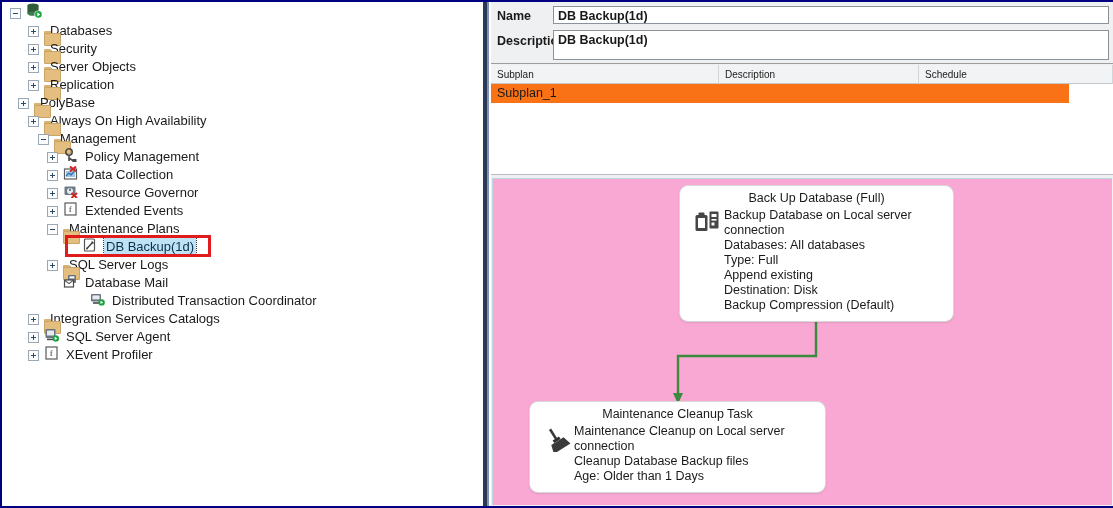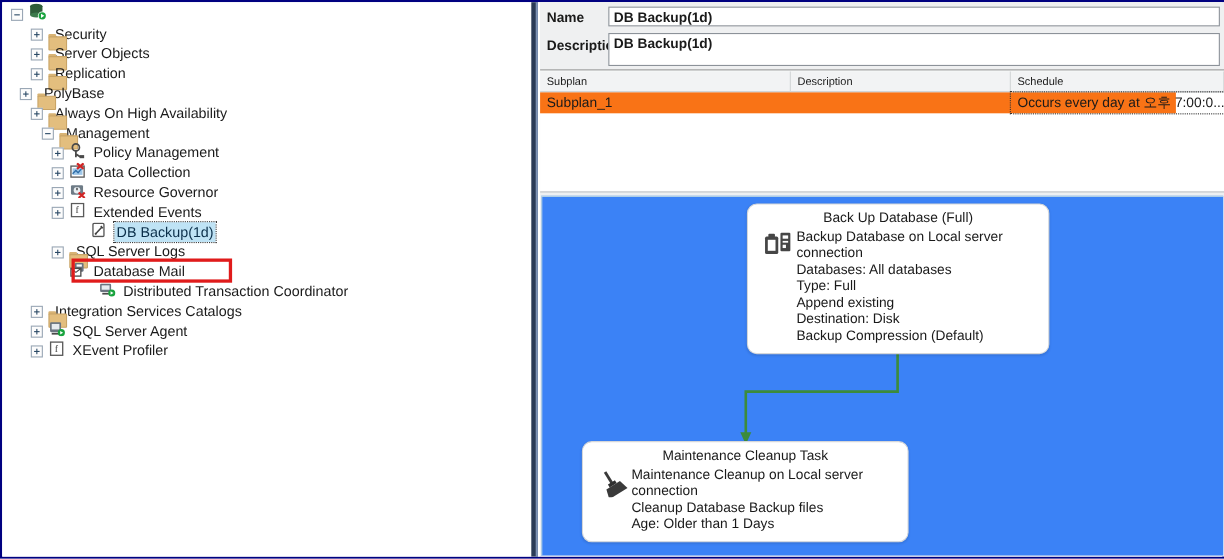--- a/index.html
+++ b/index.html
@@ -192,21 +192,21 @@
   #grid .cell.focus { outline: 1px dotted #333; }
 
   .c1 { left: 0px;   width: 228px; }
   .c2 { left: 228px; width: 200px; }
   .c3 { left: 428px; width: 194px; border-right: none; }
 
   
   #canvas {
     position: absolute; left: 1px; top: 176px;
     width: 620px; height: 327px;
-    background: #3b82f6;
+    background: #f9a8d4;
     border-top: 1px solid #bcd6e4;
     border-left: 1px solid #bcd6e4;
     overflow: hidden;
   }
   .taskbox {
     position: absolute;
     background: #ffffff;
     border: 1px solid #d5d7d9;
     border-radius: 9px;
     box-shadow: 0 1px 2px rgba(0,0,0,0.10);
@@ -255,20 +255,25 @@
               <ellipse cx="7" cy="10.6" rx="5.6" ry="2.2" fill="#3d7a4c"></ellipse>
               <circle cx="12.4" cy="11.4" r="4" fill="#ffffff"></circle>
               <circle cx="12.4" cy="11.4" r="3.3" fill="#19a33e"></circle>
               <polygon points="11.3,9.4 14.3,11.4 11.3,13.4" fill="#ffffff"></polygon>
             </svg></span>
           <span class="lbl"></span>
         </div>
         <div class="node" style="padding-left: 26px;">
           <span class="exp plus"></span>
           <span class="ico"><span class="folder"></span></span>
+          <span class="lbl">Databases</span>
+        </div>
+        <div class="node" style="padding-left: 26px;">
+          <span class="exp plus"></span>
+          <span class="ico"><span class="folder"></span></span>
           <span class="lbl">Security</span>
         </div>
         <div class="node" style="padding-left: 26px;">
           <span class="exp plus"></span>
           <span class="ico"><span class="folder"></span></span>
           <span class="lbl">Server Objects</span>
         </div>
         <div class="node" style="padding-left: 26px;">
           <span class="exp plus"></span>
           <span class="ico"><span class="folder"></span></span>
@@ -318,20 +323,25 @@
             </svg></span>
           <span class="lbl">Resource Governor</span>
         </div>
         <div class="node" style="padding-left: 45px;">
           <span class="exp plus"></span>
           <span class="ico"><svg width="16" height="14" viewBox="0 0 16 14">
               <rect x="2" y="1" width="11" height="12" fill="#fff" stroke="#5a5a5a" stroke-width="1.2"></rect>
               <text x="7.2" y="10" font-size="9" text-anchor="middle" fill="#333" font-family="Liberation Serif, serif">f</text>
             </svg></span>
           <span class="lbl">Extended Events</span>
+        </div>
+        <div class="node" style="padding-left: 45px;">
+          <span class="exp "></span>
+          <span class="ico"><span class="folder"></span></span>
+          <span class="lbl">Maintenance Plans</span>
         </div>
         <div class="node sel" style="padding-left: 64px;">
           <span class="exp none"></span>
           <span class="ico"><svg width="16" height="14" viewBox="0 0 16 14">
               <rect x="2.5" y="1" width="10" height="12" rx="1" fill="#fff" stroke="#555" stroke-width="1.2"></rect>
               <path d="M5 10.5 L10.5 4.5 M9.6 3.6 L11.5 5.5" stroke="#444" stroke-width="1.4" fill="none"></path>
               <circle cx="5" cy="10.6" r="1" fill="#444"></circle>
             </svg></span>
           <span class="lbl">DB Backup(1d)</span>
         </div>
@@ -404,21 +414,20 @@
 
     <div id="grid">
       <div class="hdr">
         <div class="hcell c1">Subplan</div>
         <div class="hcell c2">Description</div>
         <div class="hcell c3">Schedule</div>
       </div>
       <div class="row">
         <div class="cell c1">Subplan_1</div>
         <div class="cell c2"></div>
-        <div class="cell c3 focus">Occurs every day at 오후 7:00:0...</div>
       </div>
     </div>
 
     <div id="canvas">
 
       <svg id="connector" viewBox="0 0 620 327">
         <path d="M323 117 L323 177 L185 177 L185 216" fill="none" stroke="#3c8b3c" stroke-width="2.4"></path>
         <polygon points="185,225 180,214 190,214" fill="#3c8b3c"></polygon>
       </svg>
 

